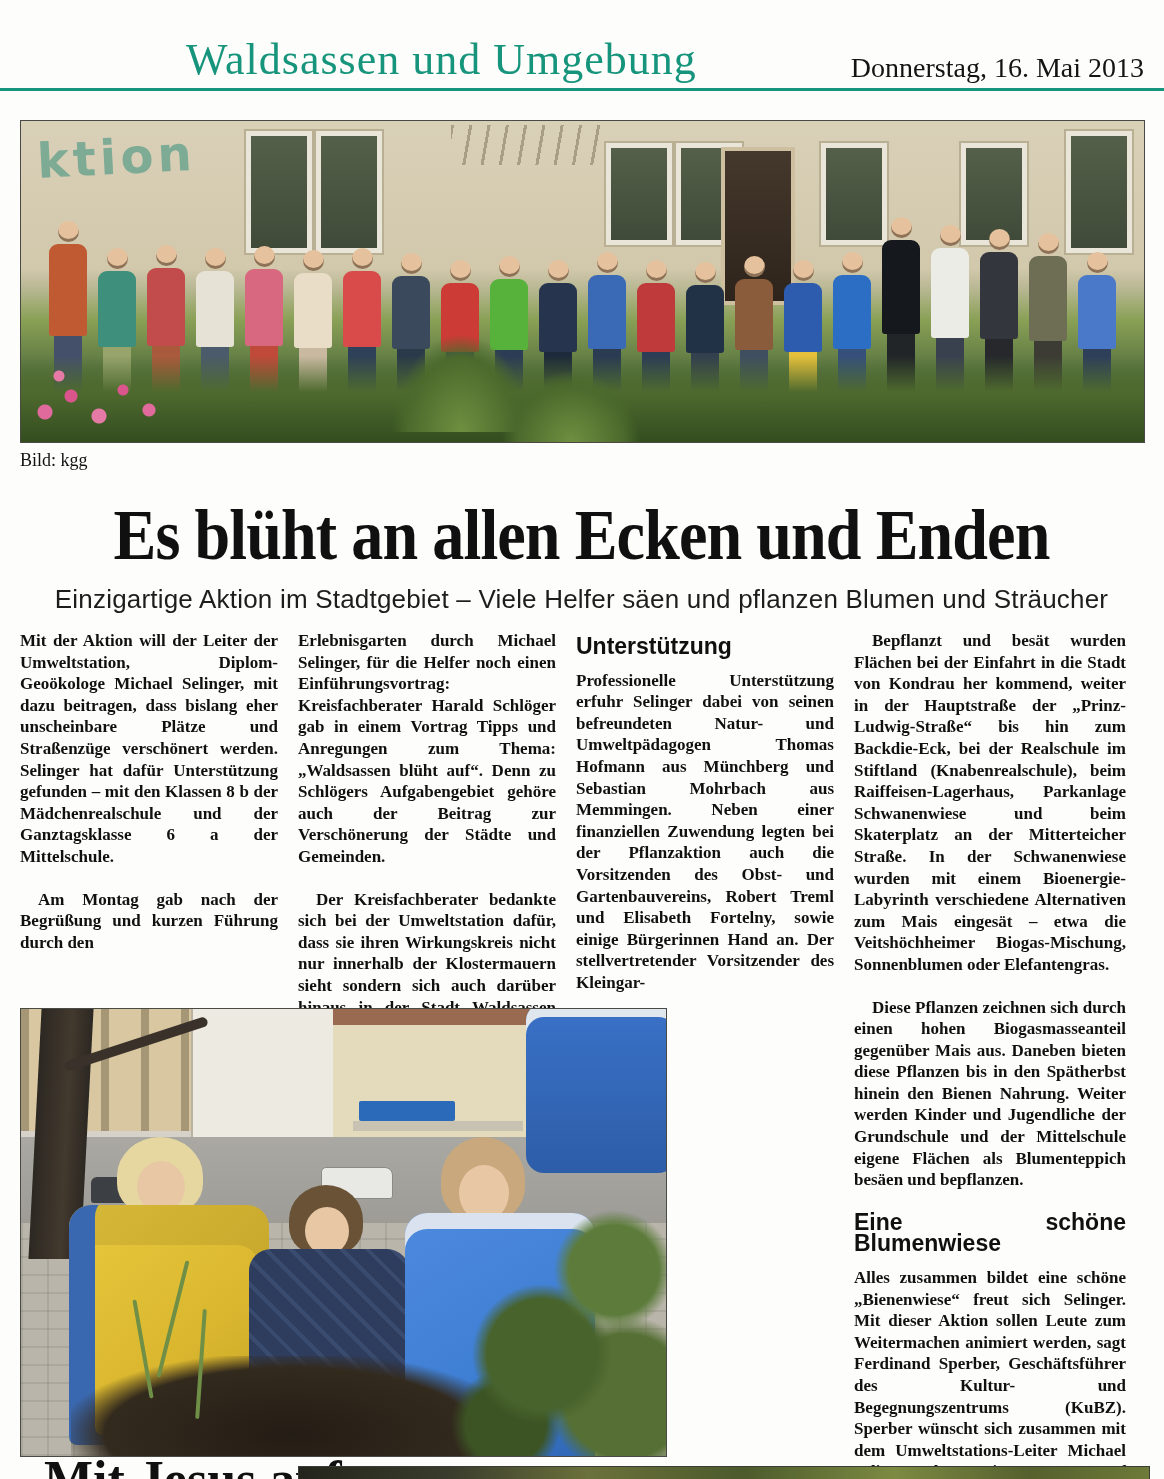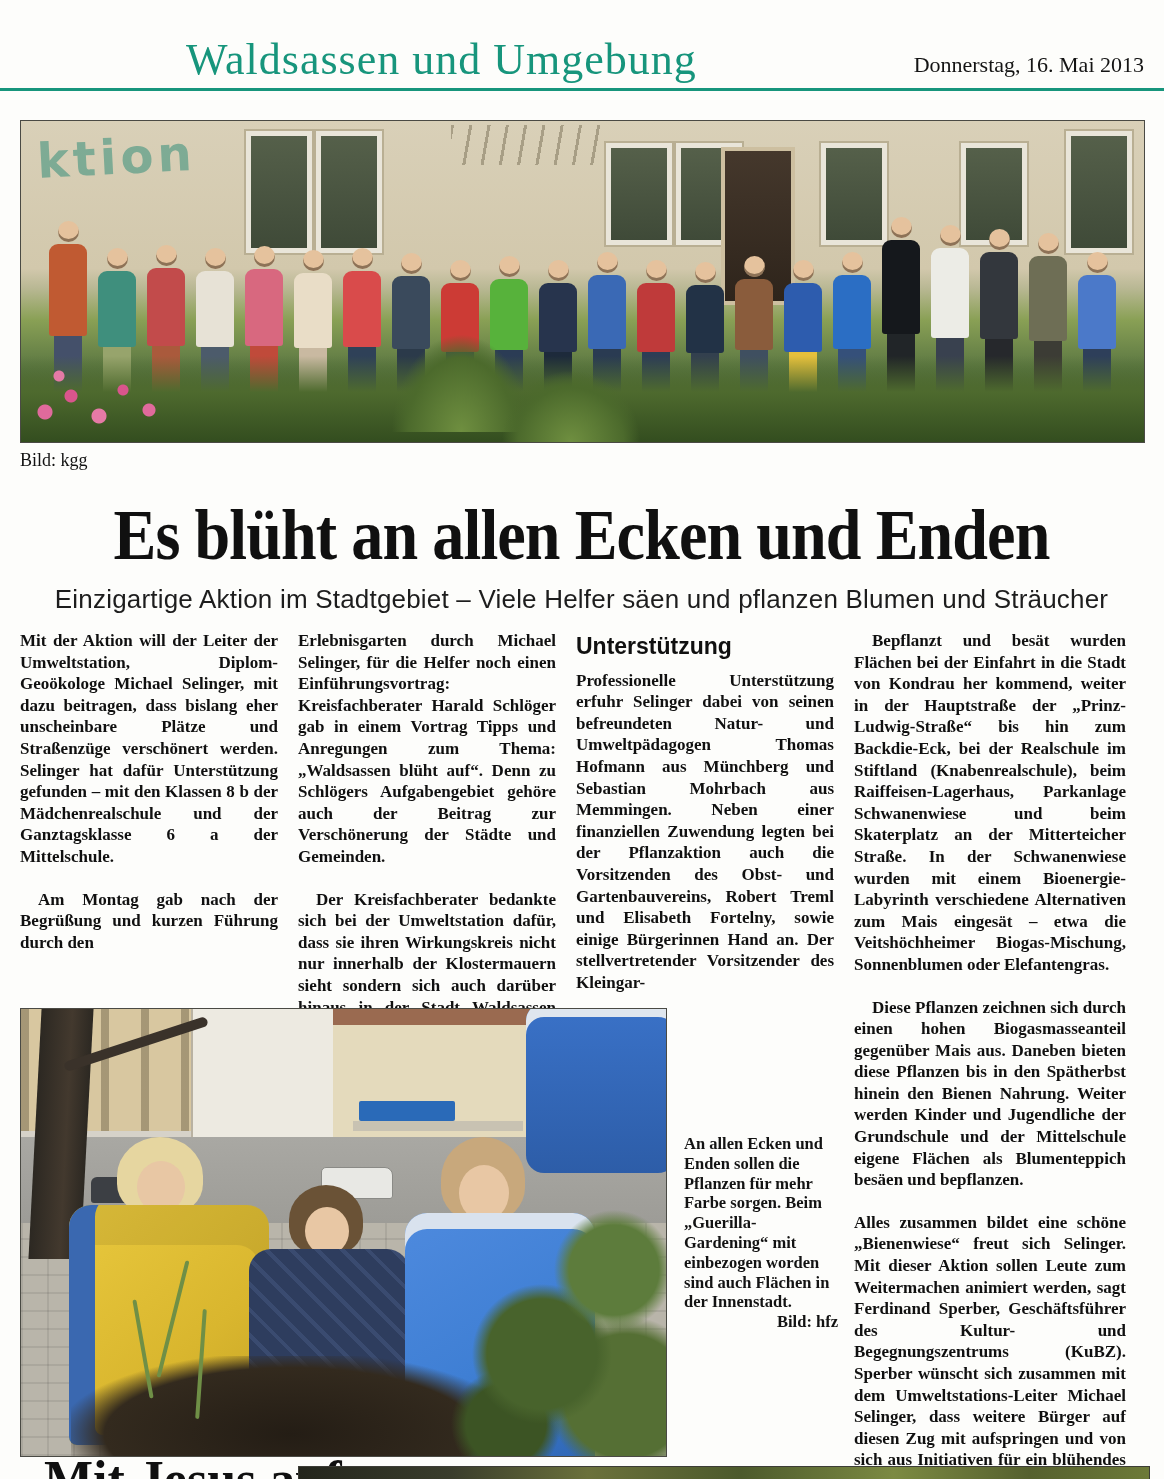--- a/index.html
+++ b/index.html
@@ -3,21 +3,21 @@
 <meta charset="utf-8">
 <style>
   :root{ --teal:#17957c; --ink:#101010; }
   html,body{margin:0;padding:0;background:#e9e9e9;}
   .page{position:relative;width:1164px;height:1479px;background:#fdfdfb;overflow:hidden;
         font-family:"Liberation Serif",serif;color:var(--ink);margin:0 auto;}
 
   
   .section-title{position:absolute;left:186px;top:34px;font-size:44px;color:var(--teal);
                  letter-spacing:1px;white-space:nowrap;}
-  .page-date{position:absolute;right:20px;top:52px;font-size:22px;color:#141414;white-space:nowrap;}
+  .page-date{position:absolute;right:20px;top:52px;font-size:28px;color:#141414;white-space:nowrap;}
   .teal-rule{position:absolute;left:0;top:88px;width:1164px;height:3px;background:var(--teal);}
 
   
   .photo1{position:absolute;left:20px;top:120px;width:1123px;height:321px;border:1px solid #4a4a44;
           overflow:hidden;background:linear-gradient(#d9d0b8 0%,#d2c8ac 46%,#b9b894 52%,#89a055 62%,#587441 78%,#31491f 100%);}
   .p1-window{position:absolute;top:10px;height:112px;width:56px;background:
       linear-gradient(#55604a,#3f4a38);border:5px solid #e9e5d9;box-shadow:0 0 0 2px #b9af93;}
   .p1-window.short{top:22px;height:92px;}
   .p1-door{position:absolute;left:700px;top:26px;width:66px;height:150px;background:linear-gradient(#45382c,#2e241b);
            border:4px solid #cdbfa0;}
@@ -267,20 +267,21 @@
   </div>
 
   <div class="col c3">
     <h3>Unterstützung</h3>
     <p>Professionelle Unterstützung erfuhr Selinger dabei von seinen befreundeten Natur- und Umweltpädagogen Thomas Hofmann aus Münchberg und Sebastian Mohrbach aus Memmingen. Neben einer finanziellen Zuwendung legten bei der Pflanzaktion auch die Vorsitzenden des Obst- und Gartenbauvereins, Robert Treml und Elisabeth Fortelny, sowie einige Bürgerinnen Hand an. Der stellvertretender Vorsitzender des Kleingar-</p>
   </div>
 
   <div class="col c4">
     <p class="indent">Bepflanzt und besät wurden Flächen bei der Einfahrt in die Stadt von Kondrau her kommend, weiter in der Hauptstraße der „Prinz-Ludwig-Straße“ bis hin zum Backdie-Eck, bei der Realschule im Stiftland (Knabenrealschule), beim Raiffeisen-Lagerhaus, Parkanlage Schwanenwiese und beim Skaterplatz an der Mitterteicher Straße. In der Schwanenwiese wurden mit einem Bioenergie-Labyrinth verschiedene Alternativen zum Mais eingesät – etwa die Veitshöchheimer Biogas-Mischung, Sonnenblumen oder Elefantengras.</p>
     <p class="indent">Diese Pflanzen zeichnen sich durch einen hohen Biogasmasseanteil gegenüber Mais aus. Daneben bieten diese Pflanzen bis in den Spätherbst hinein den Bienen Nahrung. Weiter werden Kinder und Jugendliche der Grundschule und der Mittelschule eigene Flächen als Blumenteppich besäen und bepflanzen.</p>
+    <h3>Eine schöne Blumenwiese</h3>
     <p>Alles zusammen bildet eine schöne „Bienenwiese“ freut sich Selinger. Mit dieser Aktion sollen Leute zum Weitermachen animiert werden, sagt Ferdinand Sperber, Geschäftsführer des Kultur- und Begegnungszentrums (KuBZ). Sperber wünscht sich zusammen mit dem Umweltstations-Leiter Michael Selinger, dass weitere Bürger auf diesen Zug mit aufspringen und von sich aus Initiativen für ein blühendes Waldsassen ergreifen.</p>
   </div>
 
   <div class="photo2">
     <div class="p2-sky"></div>
     <div class="p2-bldg p2-b1"></div>
     <div class="p2-bldg p2-b2"></div>
     <div class="p2-bldg p2-b3"></div>
     <div class="p2-bldg p2-b4"></div>
     <div class="p2-sign"></div>
@@ -305,21 +306,17 @@
     <div class="p2-face" style="left:438px;top:156px;width:50px;height:56px;"></div>
     <div class="p2-fig" style="left:384px;top:204px;width:190px;height:250px;background:linear-gradient(150deg,#4e8ade 0%,#3f7fd4 55%,#2f66b4 100%);box-shadow:inset 0 16px 0 #d9e2ee;"></div>
 
     <div class="p2-soil"></div>
     <div class="p2-shrub"></div>
     <div class="p2-sprig" style="left:150px;top:250px;height:120px;transform:rotate(14deg);"></div>
     <div class="p2-sprig" style="left:120px;top:290px;height:100px;transform:rotate(-10deg);"></div>
     <div class="p2-sprig" style="left:178px;top:300px;height:110px;transform:rotate(4deg);"></div>
   </div>
 
-  <div class="cap2">
-    <span>An allen Ecken und Enden sollen die Pflanzen für mehr Farbe sorgen. Beim „Guerilla-Gardening“ mit einbezogen worden sind auch Flächen in der Innenstadt.</span>
-    <span class="credit">Bild: hfz</span>
-  </div>
 
   <div class="headline2">Mit Jesus auf</div>
   <div class="strip"></div>
 
 </div>
 
 </body></html>

